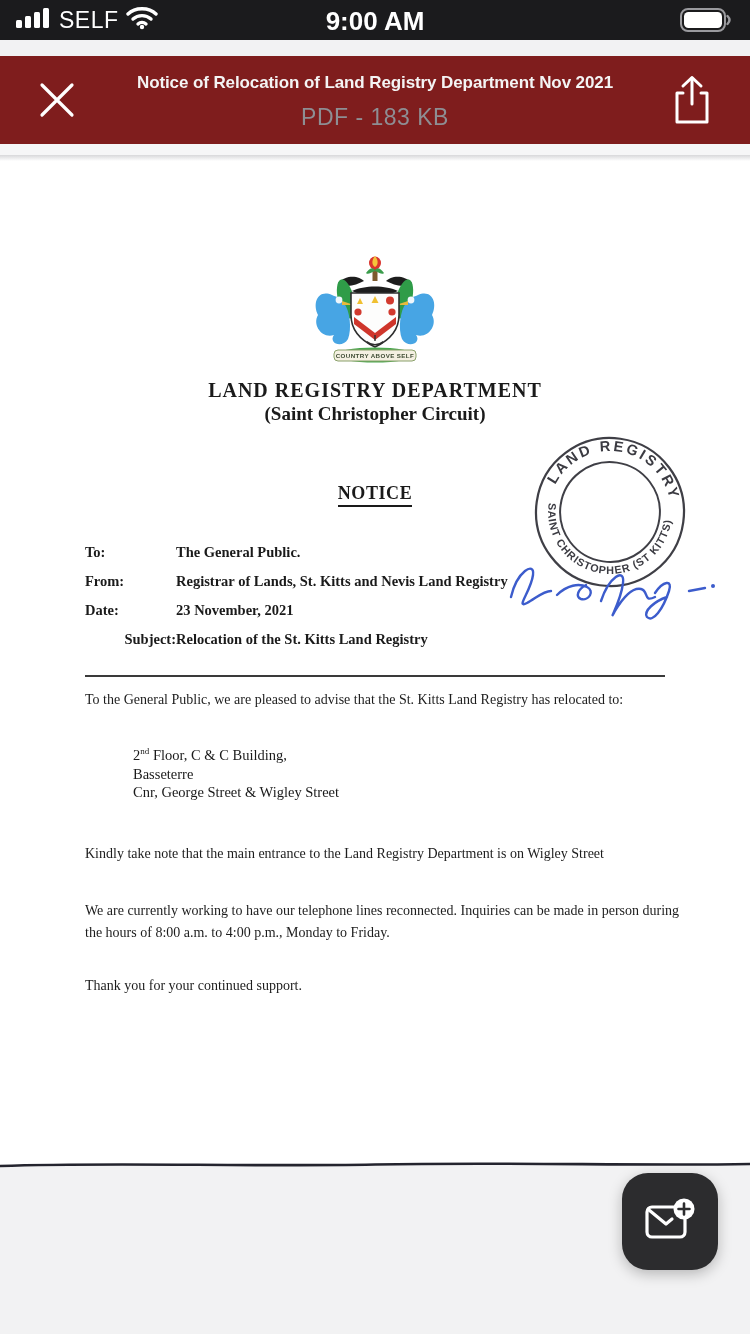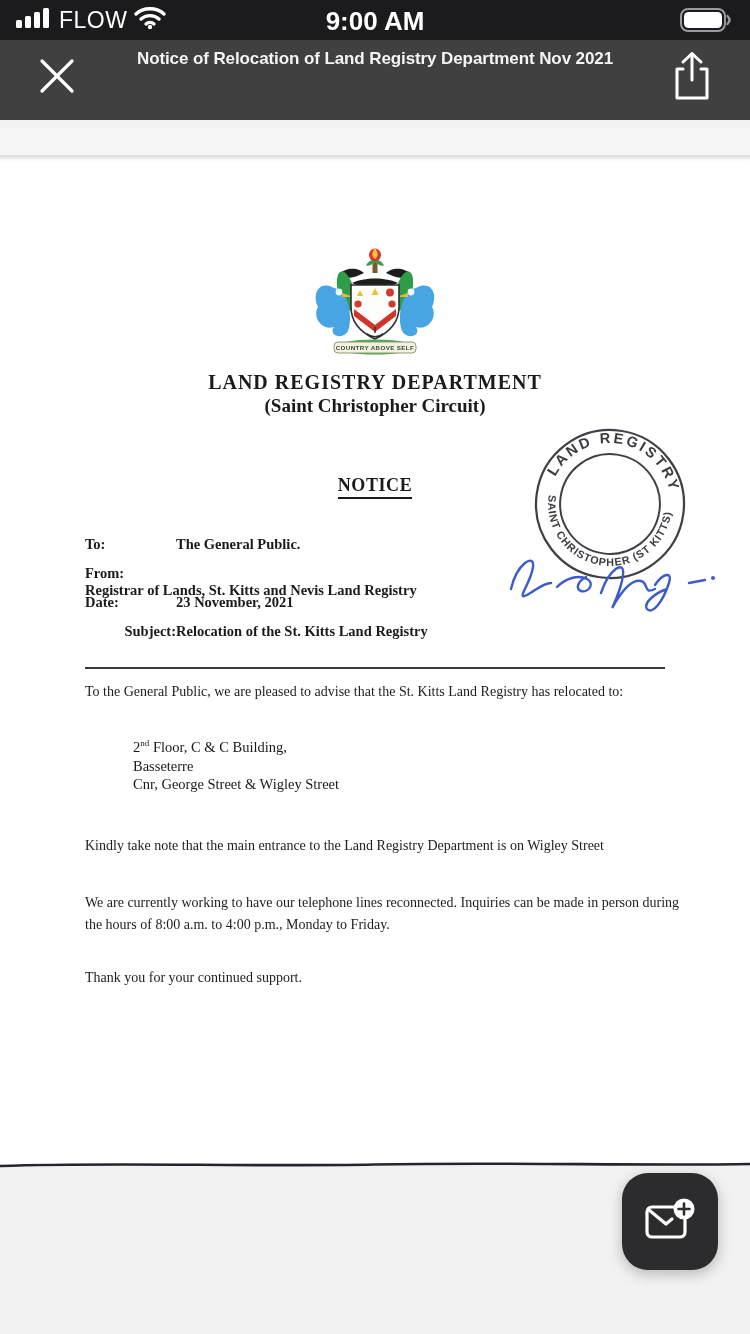--- a/index.html
+++ b/index.html
@@ -14,22 +14,22 @@
     position:absolute; left:0; top:0; width:750px; height:40px;
     background:#1b1b1d; color:#fff; z-index:30;
   }
   .sb-left{ position:absolute; left:16px; top:6px; display:flex; align-items:center; gap:7px; }
   .sb-carrier{ font-size:23px; font-weight:400; letter-spacing:0.5px; color:#fff; }
   .sb-time{ position:absolute; left:0; right:0; top:6px; text-align:center;
     font-size:26px; font-weight:700; color:#fff; }
   .sb-batt{ position:absolute; right:18px; top:8px; }
   
   .pdf-header{
-    position:absolute; left:0; top:32px; width:750px; height:88px;
-    background:#404040; z-index:29;
+    position:absolute; left:0; top:56px; width:750px; height:88px;
+    background:#7f1d1d; z-index:29;
   }
   .close-btn{ position:absolute; left:36px; top:23px; width:42px; height:42px;
     background:none; border:none; cursor:pointer; }
   .hdr-title{ position:absolute; left:100px; right:100px; top:17px; text-align:center;
     color:#f4f4f4; font-size:17px; font-weight:700; letter-spacing:-0.1px; white-space:nowrap; overflow:hidden;}
   .hdr-subtitle{ position:absolute; left:100px; right:100px; top:48px; text-align:center;
     color:#8e8e93; font-size:23px; font-weight:400; letter-spacing:0.5px; }
   .share-btn{ position:absolute; right:36px; top:18px; width:44px; height:52px;
     background:none; border:none; cursor:pointer; }
   
@@ -40,34 +40,34 @@
   .page-gap::after{
     content:""; position:absolute; left:0; bottom:-6px; width:100%; height:6px;
     background:linear-gradient(#d8d8da, rgba(255,255,255,0));
   }
   
   .doc-page{
     position:absolute; left:0; top:155px; width:750px; height:1010px;
     background:#fff; z-index:4;
     font-family:"Liberation Serif", serif; color:#1a1a1a;
   }
-  .abs{ position:absolute; }
+  .abs{ position:absolute;margin-top:8px; }
   .crest{ left:308px; top:92px; }
   .doc-h1{ left:0; width:750px; top:216px; text-align:center;
     font-size:20px; font-weight:700; letter-spacing:1px; }
   .doc-h2{ left:0; width:750px; top:240px; text-align:center;
     font-size:19px; font-weight:700; }
   .notice-title{ left:0; width:750px; top:320px; text-align:center; }
   .notice-title span{
     display:inline-block; font-size:18px; font-weight:700; letter-spacing:0.6px;
     border-bottom:2.5px solid #1a1a1a; padding-bottom:1px;
   }
   .meta-row{ left:85px; width:640px; display:flex; font-size:14.5px; font-weight:700; }
   .meta-label{ width:91px; flex:none; }
-  .meta-to{ top:381px; } .meta-from{ top:410px;flex-direction:column; } .meta-date{ top:439px; } .meta-subject{ top:468px;text-align:right; }
+  .meta-to{ top:381px; } .meta-from{ top:410px; } .meta-date{ top:439px; } .meta-subject{ top:468px;text-align:right; }
   .stamp{ left:524px; top:263px; width:172px; height:172px; z-index:2; }
   .signature{ left:505px; top:392px; z-index:3; }
   .rule{ left:85px; top:512px; width:580px; height:0; border-top:2px solid #3a3a3a; }
   .para{ left:85px; font-size:14px; line-height:1.6; color:#1c1c1c; }
   .para-intro{ top:526px; width:680px; }
   .addr{ left:133px; top:583px; font-size:14.5px; font-weight:400; line-height:1.28; }
   .addr sup{ font-size:9px; vertical-align:6px; }
   .para-note{ top:680px; width:665px; }
   .para-phone{ top:737px; width:605px; }
   .para-close{ top:812px; width:600px; }
@@ -92,21 +92,21 @@
   <div class="status-bar">
     <div class="sb-left">
       <span>
         <svg width="36" height="24" viewBox="0 0 36 24">
           <rect x="0" y="14" width="6" height="8" rx="1.5" fill="#fff"></rect>
           <rect x="9" y="10" width="6" height="12" rx="1.5" fill="#fff"></rect>
           <rect x="18" y="6" width="6" height="16" rx="1.5" fill="#fff"></rect>
           <rect x="27" y="2" width="6" height="20" rx="1.5" fill="#fff"></rect>
         </svg>
       </span>
-      <span class="sb-carrier">FLOW</span>
+      <span class="sb-carrier">SELF</span>
       <span>
         <svg width="32" height="24" viewBox="0 0 32 24">
           <path d="M2 8 C9 1 23 1 30 8" fill="none" stroke="#fff" stroke-width="3.4" stroke-linecap="round"></path>
           <path d="M7 13 C12 8.5 20 8.5 25 13" fill="none" stroke="#fff" stroke-width="3.4" stroke-linecap="round"></path>
           <path d="M12 18 C14.3 16 17.7 16 20 18" fill="none" stroke="#fff" stroke-width="3.4" stroke-linecap="round"></path>
           <circle cx="16" cy="21" r="2.2" fill="#fff"></circle>
         </svg>
       </span>
     </div>
     <div class="sb-time">9:00 AM</div>
@@ -121,20 +121,21 @@
 
   <div class="pdf-header">
     <button class="close-btn">
       <span>
         <svg width="42" height="42" viewBox="0 0 42 42">
           <path d="M6 6 L36 36 M36 6 L6 36" stroke="#fff" stroke-width="3.2" stroke-linecap="round"></path>
         </svg>
       </span>
     </button>
     <div class="hdr-title">Notice of Relocation of Land Registry Department Nov 2021</div>
+    <div class="hdr-subtitle">PDF - 183 KB</div>
     <button class="share-btn">
       <span>
         <svg width="44" height="52" viewBox="0 0 44 52">
           <path d="M22 4 L22 30" stroke="#fff" stroke-width="3" stroke-linecap="round"></path>
           <path d="M13 12 L22 3.5 L31 12" fill="none" stroke="#fff" stroke-width="3" stroke-linecap="round" stroke-linejoin="round"></path>
           <path d="M13 19 H7 V48 H37 V19 H31" fill="none" stroke="#fff" stroke-width="3" stroke-linecap="round" stroke-linejoin="round"></path>
         </svg>
       </span>
     </button>
   </div>

